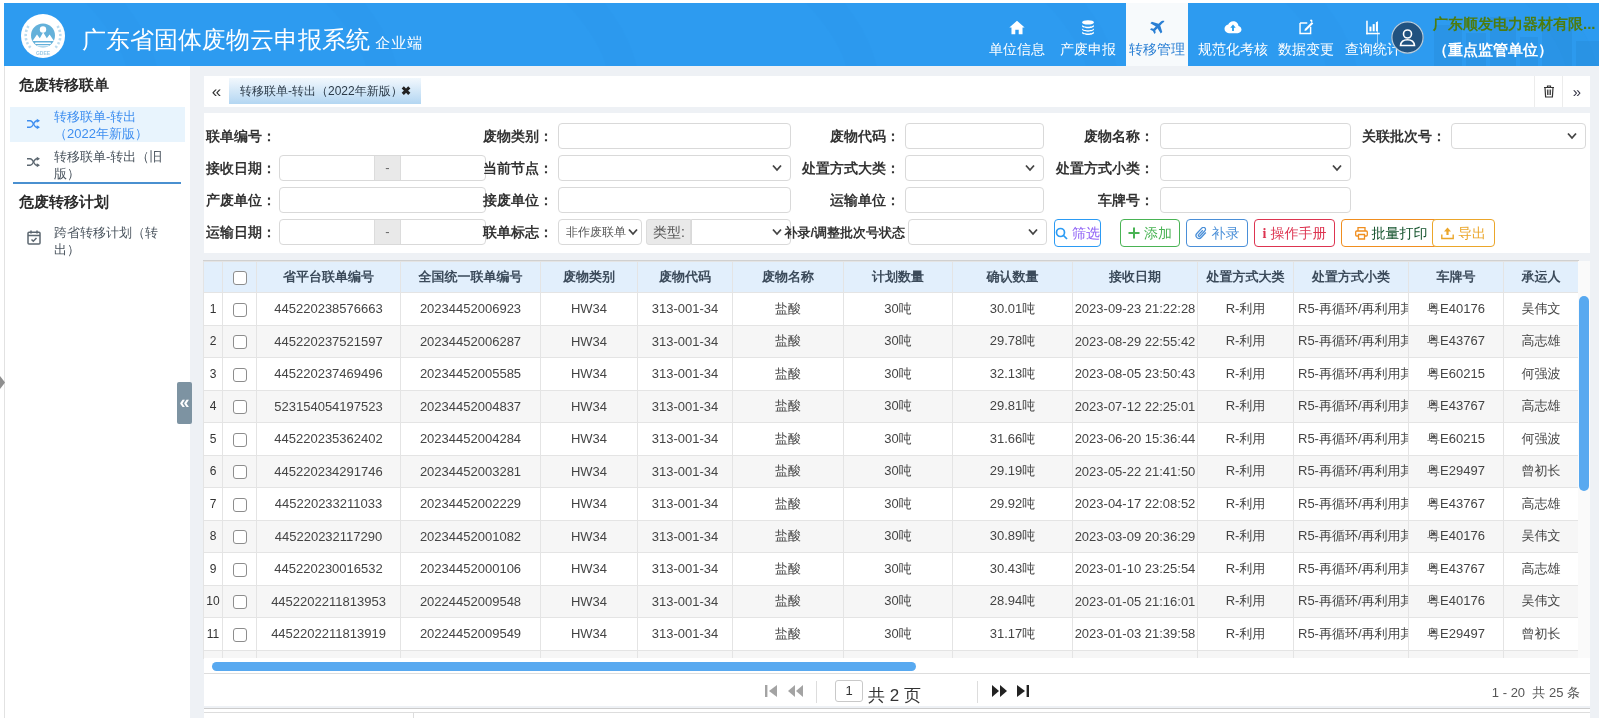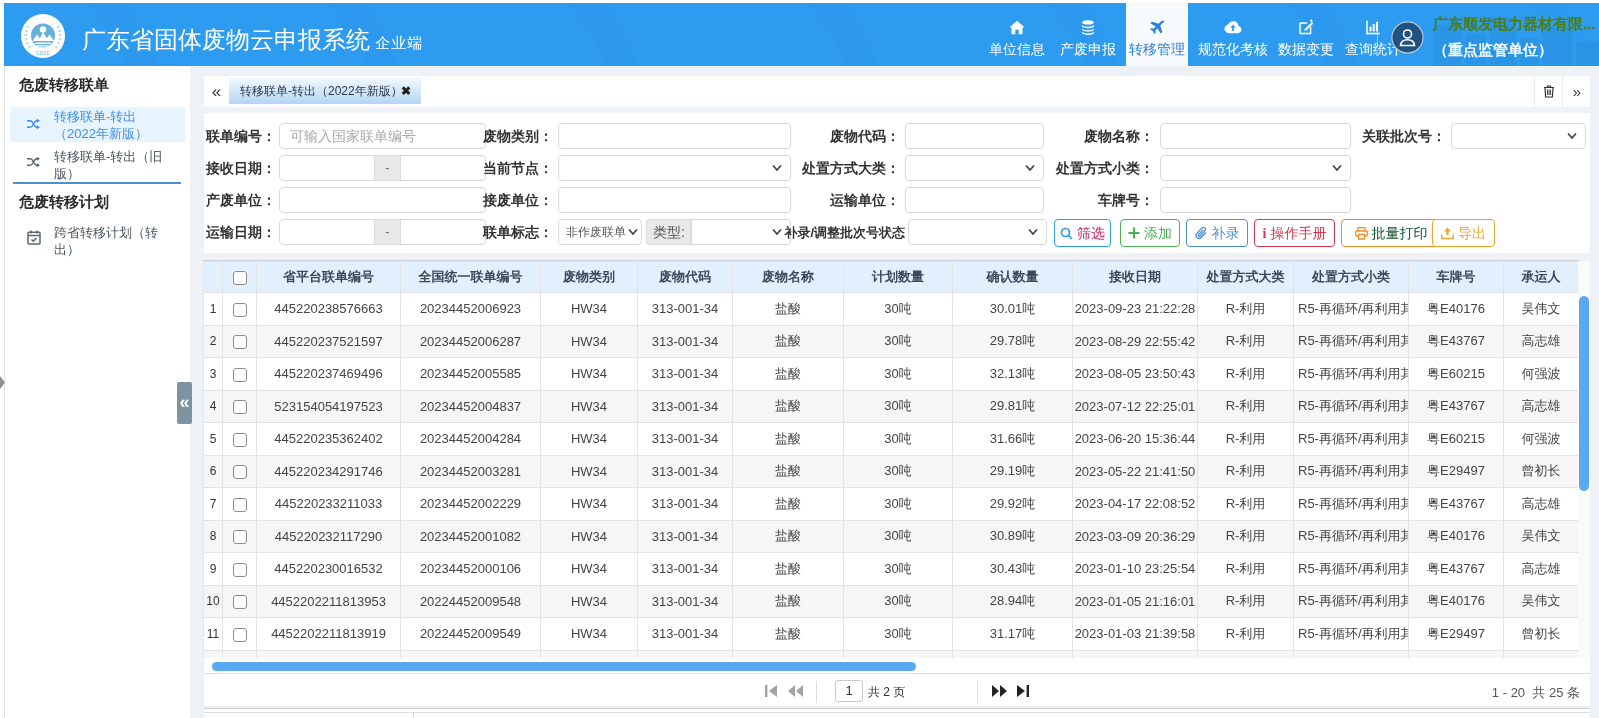--- a/index.html
+++ b/index.html
@@ -200,21 +200,20 @@
     <svg style="margin-top:9px;" width="12" height="13" viewBox="0 0 12 13">
           <path d="M1 2.5 L11 2.5 M4.5 2.5 L4.5 1 L7.5 1 L7.5 2.5 M2 2.5 L2.6 12 L9.4 12 L10 2.5" fill="none" stroke="#333" stroke-width="1.2"></path>
           <path d="M4.4 4.5 L4.6 10 M6 4.5 L6 10 M7.6 4.5 L7.4 10" stroke="#333" stroke-width="0.9" fill="none"></path>
         </svg>
   </div>
   <div class="abs" style="left:1358px;top:0;width:28px;height:31px;border-left:1px solid #ececec;text-align:center;line-height:31px;font-size:15px;color:#334;">»</div>
 </div>
 <div id="panel">
 
   <div class="flabel" style="left:72px;top:15px;">联单编号：</div>
-  <div class="finput ph" style="left:75px;top:10px;width:207px;">可输入国家联单编号</div>
   <div class="flabel" style="left:349px;top:15px;">废物类别：</div>
   <div class="finput" style="left:354px;top:10px;width:233px;"></div>
   <div class="flabel" style="left:696px;top:15px;">废物代码：</div>
   <div class="finput" style="left:701px;top:10px;width:139px;"></div>
   <div class="flabel" style="left:950px;top:15px;">废物名称：</div>
   <div class="finput" style="left:956px;top:10px;width:191px;"></div>
   <div class="flabel" style="left:1242px;top:15px;">关联批次号：</div>
   <div class="fselect" style="left:1247px;top:10px;width:135px;">
         <svg class="chev" viewBox="0 0 10 8">
           <path d="M1 1.5 L5 6 L9 1.5" stroke="#444" stroke-width="1.8" fill="none"></path>
@@ -270,21 +269,21 @@
         <svg class="chev" viewBox="0 0 10 8">
           <path d="M1 1.5 L5 6 L9 1.5" stroke="#444" stroke-width="1.8" fill="none"></path>
         </svg>
       </div>
   <div class="flabel" style="left:701px;top:111px;font-size:13px;">补录/调整批次号状态</div>
   <div class="fselect" style="left:704px;top:106px;width:139px;">
         <svg class="chev" viewBox="0 0 10 8">
           <path d="M1 1.5 L5 6 L9 1.5" stroke="#444" stroke-width="1.8" fill="none"></path>
         </svg>
       </div>
-  <div class="btn" style="left:850px;top:106px;width:57px;border:1px solid #2b9bf4;color:#be185d;">
+  <div class="btn" style="left:850px;top:106px;width:47px;border:1px solid #2b9bf4;color:#8b5cf6;">
     <svg width="13" height="13" viewBox="0 0 13 13" style="vertical-align:-2px;">
           <circle cx="5.5" cy="5.5" r="4" fill="none" stroke="#2b9bf4" stroke-width="1.7"></circle>
           <path d="M8.5 8.5 L12 12" stroke="#2b9bf4" stroke-width="1.7"></path>
         </svg> 筛选</div>
   <div class="btn" style="left:916px;top:106px;width:60px;border:1px solid #49b354;color:#49b354;">
     <svg width="12" height="12" viewBox="0 0 12 12" style="vertical-align:-1px;">
           <path d="M6 0.5 L6 11.5 M0.5 6 L11.5 6" stroke="#49b354" stroke-width="2"></path>
         </svg> 添加</div>
   <div class="btn" style="left:982px;top:106px;width:62px;border:1px solid #4a8fd8;color:#4a8fd8;">
     <svg width="13" height="13" viewBox="0 0 13 13" style="vertical-align:-2px;">
@@ -541,21 +540,21 @@
   <svg class="abs" style="left:561px;top:11px;" width="13" height="12" viewBox="0 0 13 12">
         <rect x="0" y="0" width="2.4" height="12" fill="#a3a3a3"></rect>
         <path d="M12 0 L12 12 L4 6 Z" fill="#a3a3a3"></path>
       </svg>
   <svg class="abs" style="left:584px;top:11px;" width="15" height="12" viewBox="0 0 15 12">
         <path d="M7 0 L7 12 L0 6 Z" fill="#a3a3a3"></path>
         <path d="M15 0 L15 12 L8 6 Z" fill="#a3a3a3"></path>
       </svg>
   <div class="abs" style="left:612px;top:7px;width:1px;height:22px;background:#ddd;"></div>
   <div class="abs" style="left:631px;top:6px;width:28px;height:22px;border:1px solid #c9c9c9;border-radius:3px;box-sizing:border-box;font-size:13px;color:#333;text-align:center;line-height:20px;">1</div>
-  <div class="abs" style="left:664px;top:10px;font-size:12px;color:#333;">共 2 页</div>
+  <div class="abs" style="left:664px;top:10px;font-size:17px;color:#333;">共 2 页</div>
   <div class="abs" style="left:773px;top:7px;width:1px;height:22px;background:#ddd;"></div>
   <svg class="abs" style="left:788px;top:11px;" width="15" height="12" viewBox="0 0 15 12">
         <path d="M0 0 L0 12 L7 6 Z" fill="#222"></path>
         <path d="M8 0 L8 12 L15 6 Z" fill="#222"></path>
       </svg>
   <svg class="abs" style="left:813px;top:11px;" width="13" height="12" viewBox="0 0 13 12">
         <path d="M0 0 L0 12 L8 6 Z" fill="#222"></path>
         <rect x="9.6" y="0" width="2.4" height="12" fill="#222"></rect>
       </svg>
   <div class="abs" style="right:10px;top:10px;font-size:13px;color:#555;">1 - 20&nbsp;&nbsp;共 25 条</div>

